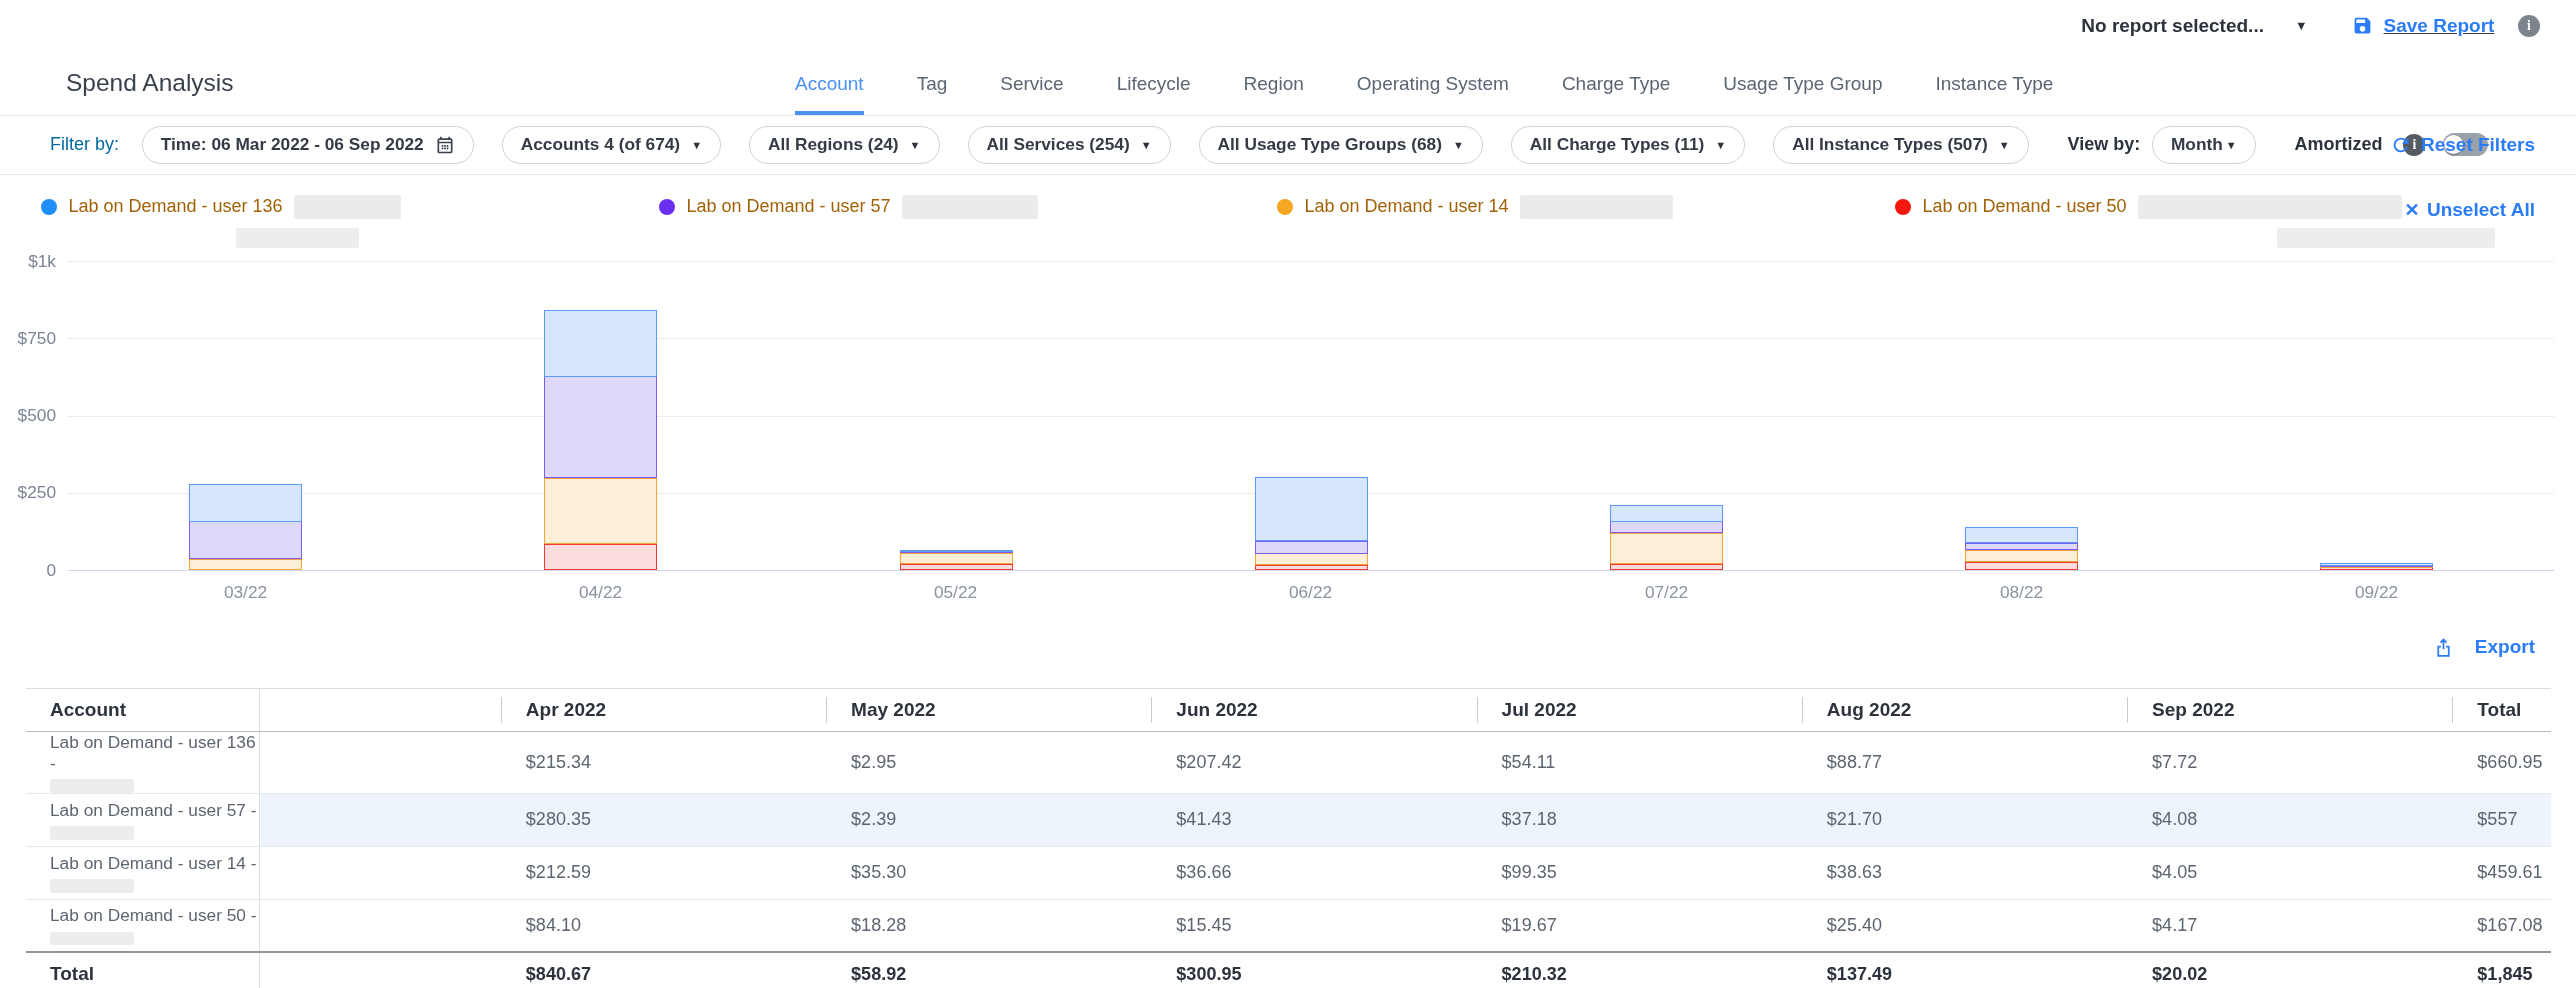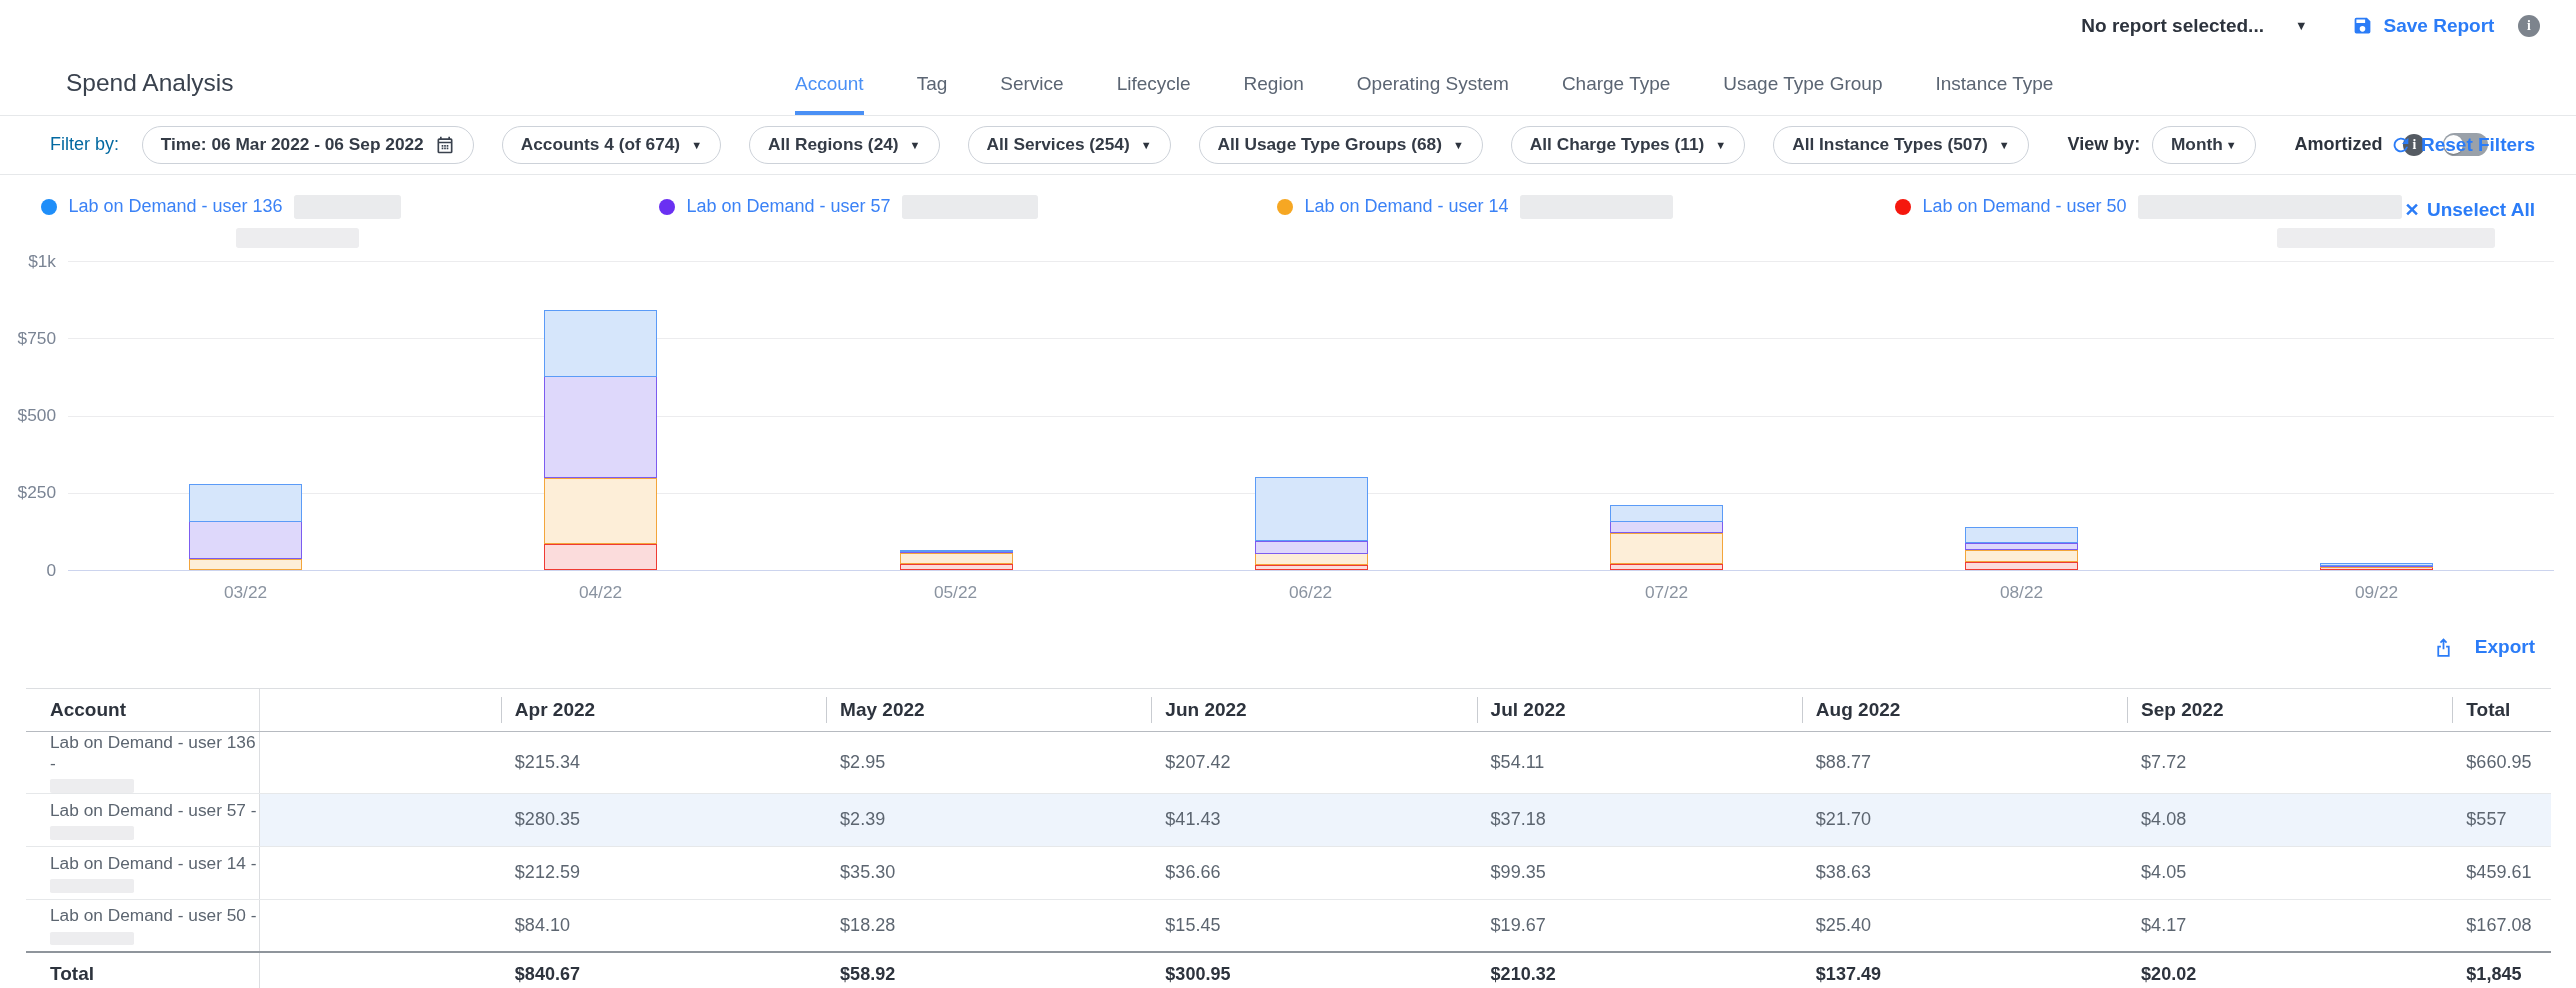--- a/index.html
+++ b/index.html
@@ -4,21 +4,21 @@
 <style>
   * { box-sizing: border-box; margin: 0; padding: 0; }
   body { background: #fff; font-family: "Liberation Sans", sans-serif; }
   .app { position: relative; width: 2576px; height: 989px; background: #fff; overflow: hidden; color: #343b46; }
 
   
   .topbar { position: absolute; top: 0; left: 0; right: 0; height: 51px;
             display: flex; justify-content: flex-end; align-items: center; padding-right: 36px; }
   .report-selector { display: flex; align-items: center; gap: 31px; font-size: 19px; font-weight: 700; color: #2d333d; cursor: pointer; }
   .caret { font-size: 12.7px; color: #2d333d; }
-  .save-group { display: flex; align-items: center; gap: 11px; margin-left: 44px; cursor: pointer; }
+  .save-group { display: flex; align-items: center; gap: 11px; margin-left: 44px; cursor: pointer; text-decoration: underline; }
   .save-label { font-size: 19px; font-weight: 700; color: #2b7cf7; }
   .info-dot { display: inline-flex; align-items: center; justify-content: center;
               width: 22px; height: 22px; border-radius: 50%; background: #7d848d; color: #fff;
               font-size: 13.6px; font-weight: 700; font-family: "Liberation Serif", serif; }
   .topbar .info-dot { margin-left: 23.6px; }
 
   
   .titlebar { position: absolute; top: 51px; left: 0; right: 0; height: 65px; border-bottom: 0.9px solid #e6e8ea; }
   .page-title { position: absolute; left: 66px; bottom: 18px; font-size: 24.5px; color: #3a424e; }
   .tabs { position: absolute; left: 795px; bottom: 0; display: flex; gap: 53px; list-style: none; }
@@ -38,21 +38,21 @@
   .amortized-label { font-size: 18px; font-weight: 700; color: #2d333d; margin-left: 27px; }
   .toggle { position: relative; width: 45px; height: 23px; border-radius: 11.8px; background: #9aa1a9; margin-left: 5.5px; cursor: pointer; }
   .toggle .knob { position: absolute; left: 1.8px; top: 1.8px; width: 19px; height: 19px; border-radius: 50%; background: #fdfdfd; box-shadow: 0 0.9px 1.8px rgba(0,0,0,.3); }
   .reset-filters { position: absolute; right: 41px; display: flex; align-items: center; gap: 9px;
                    font-size: 19px; font-weight: 700; color: #2b7cf7; cursor: pointer; }
 
   
   .legendbar { position: absolute; top: 186px; left: 0; right: 0; height: 65px; }
   .legend-item { position: absolute; top: 9px; display: flex; align-items: center; gap: 11px; cursor: pointer; }
   .legend-dot { width: 16.4px; height: 16.4px; border-radius: 50%; flex: 0 0 auto; }
-  .legend-label { font-size: 18px; color: #3b82f6; white-space: nowrap; }
+  .legend-label { font-size: 18px; color: #a16207; white-space: nowrap; }
   .redact { background: #eaebed; border-radius: 2.7px; height: 23.6px; }
   .redact.line2 { position: absolute; top: 42px; height: 20px; background: #ededef; }
   .unselect-all { position: absolute; right: 41px; top: 12.7px; display: flex; align-items: center; gap: 7.3px;
                   font-size: 19px; font-weight: 700; color: #2b7cf7; cursor: pointer; }
   .x-glyph { font-size: 18px; font-weight: 700; }
 
   
   .chart { position: absolute; top: 245px; left: 0; right: 0; height: 373px; }
   .plot { position: absolute; left: 68px; top: 15.5px; width: 2486px; height: 309px; }
   .gridline { position: absolute; left: 0; width: 100%; height: 0.9px; background: #ececee; }
@@ -66,21 +66,21 @@
   .export-btn { position: absolute; right: 41px; top: 7.3px; display: flex; align-items: center; gap: 21px;
                 font-size: 19px; font-weight: 700; color: #2b7cf7; cursor: pointer; }
 
   
   .table-wrap { position: absolute; top: 688px; left: 25.5px; right: 25.5px; }
   table { width: 100%; border-collapse: collapse; table-layout: fixed; }
   thead td { height: 43px; font-size: 19px; font-weight: 700; color: #2d333d; vertical-align: middle;
              border-top: 0.9px solid #dcdee1; border-bottom: 1.8px solid #b6bac0; }
   tbody td { height: 53px; font-size: 18px; color: #5c6570; vertical-align: middle; border-bottom: 0.9px solid #e6e8ea; }
   td.acct { padding-left: 24.5px; border-right: 0.9px solid #dcdee1; }
-  td.val { padding-left: 14px; }
+  td.val { padding-left: 25px; }
   thead td.val { position: relative; }
   thead td.val::before { content: ""; position: absolute; left: 0; top: 8.2px; bottom: 8.2px; width: 0.9px; background: #c9ccd1; }
   .acct-name { font-size: 17.3px; color: #5c6570; line-height: 1.2; }
   .acct-redact { width: 84px; height: 13.6px; background: #ededef; border-radius: 1.8px; margin-top: 5.5px; }
   tr.hl td:not(.acct) { background: #eef4fc; }
   tr.total td { border-top: 2.7px double #8f959c; font-weight: 700; color: #2d333d; border-bottom: 0.9px solid #dcdee1; height: 44px; }
   tr.total td.acct { font-size: 19px; }
 
   svg { display: block; }
 </style>

